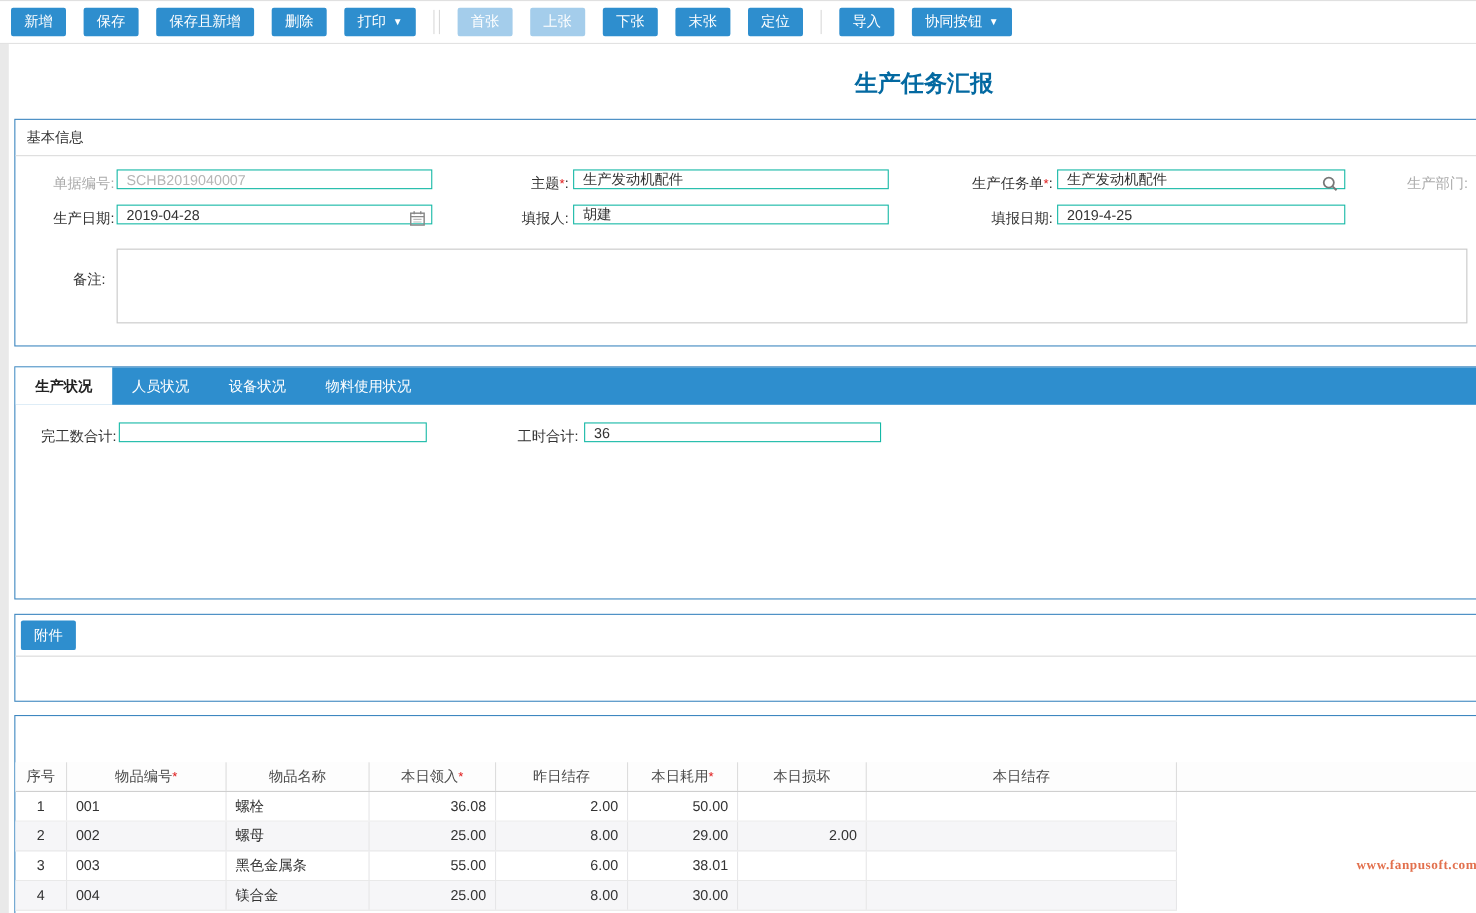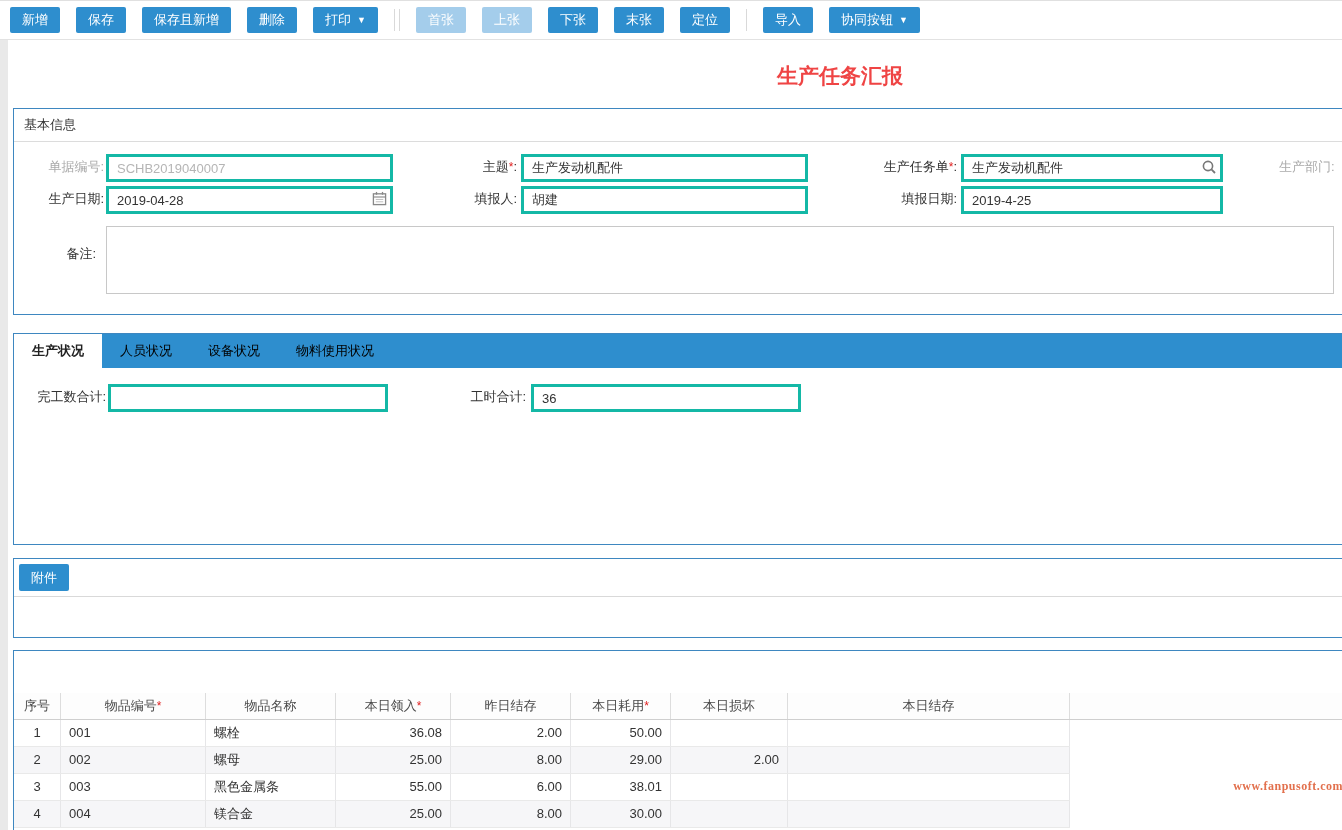--- a/index.html
+++ b/index.html
@@ -17,45 +17,45 @@
   .tbtn { border:none; background:#2e8ece; color:#fff; font:13px "Liberation Sans","DejaVu Sans",sans-serif;
           height:26px; padding:0 12px; border-radius:2px; cursor:pointer; white-space:nowrap;
           display:inline-flex; align-items:center; gap:6px; }
   .tbtn.disabled { background:#a4cdeb; }
   .tbtn .arrow { font-size:9px; line-height:1; }
   .sep { width:1px; height:22px; background:#d9d9d9; display:inline-block; }
   .sep.dbl { box-shadow:5px 0 0 #d9d9d9; margin-right:5px; }
 
   
   .page-title { position:absolute; top:62px; left:840px; transform:translateX(-50%);
-                font-size:21px; font-weight:bold; color:#ef4444; white-space:nowrap; }
+                font-size:21px; font-weight:bold; color:#0369a1; white-space:nowrap; }
 
   
   .panel { position:absolute; left:13px; width:1334px; background:#fff; border:1px solid #3e87c0; }
   .panel-basic  { top:108px;  height:207px; }
   .panel-tabs   { top:333px;  height:212px; }
   .panel-attach { top:558px;  height:80px; }
   .panel-detail { top:650px;  height:190px; }
 
   .section-head { height:33px; line-height:32px; padding-left:10px; font-size:13px; color:#333;
                   border-bottom:1px solid #dcdcdc; }
 
   .flabel { position:absolute; font-size:13px; color:#333; text-align:right; line-height:26px; white-space:nowrap; }
   .flabel.dim { color:#aaa; }
   .req { color:#e02020; font-size:12px; vertical-align:top; }
-  .finput { position:absolute; height:28px; border:3px solid #14b8a6; background:#fff; font:13px "Liberation Sans","DejaVu Sans",sans-serif;
+  .finput { position:absolute; height:18px; border:1px solid #14b8a6; background:#fff; font:13px "Liberation Sans","DejaVu Sans",sans-serif;
             color:#333; padding:0 8px; outline:none; }
   .finput.dim { color:#b5b5b5; }
   .ficon { position:absolute; width:16px; height:16px; }
   textarea.fremark { position:absolute; resize:none; border:1px solid #c8c8c8; outline:none;
                      font:13px "Liberation Sans","DejaVu Sans",sans-serif; padding:4px 8px; }
 
   
   .tabbar { height:34px; background:#2e8ece; display:flex; align-items:stretch; }
-  .tab { display:flex; align-items:center; padding:0 18px; font-size:13px; color:#000000; cursor:pointer; white-space:nowrap; }
+  .tab { display:flex; align-items:center; padding:0 18px; font-size:13px; color:#ffffff; cursor:pointer; white-space:nowrap; }
   .tab.active { background:#fff; color:#222; font-weight:bold; }
 
   
   .att-btn { position:absolute; left:5px; top:5px; height:27px; padding:0 12px; background:#2e8ece; color:#fff;
              border:none; border-radius:2px; font:13px "Liberation Sans","DejaVu Sans",sans-serif; cursor:pointer; }
   .att-divider { position:absolute; left:0; top:37px; width:100%; height:1px; background:#d9d9d9; }
 
   
   .detail-toolbar { position:absolute; left:5px; top:9px; display:flex; align-items:center; gap:11px; }
   .dbtn { border:none; background:#2e8ece; color:#fff; font:13px "Liberation Sans","DejaVu Sans",sans-serif;

